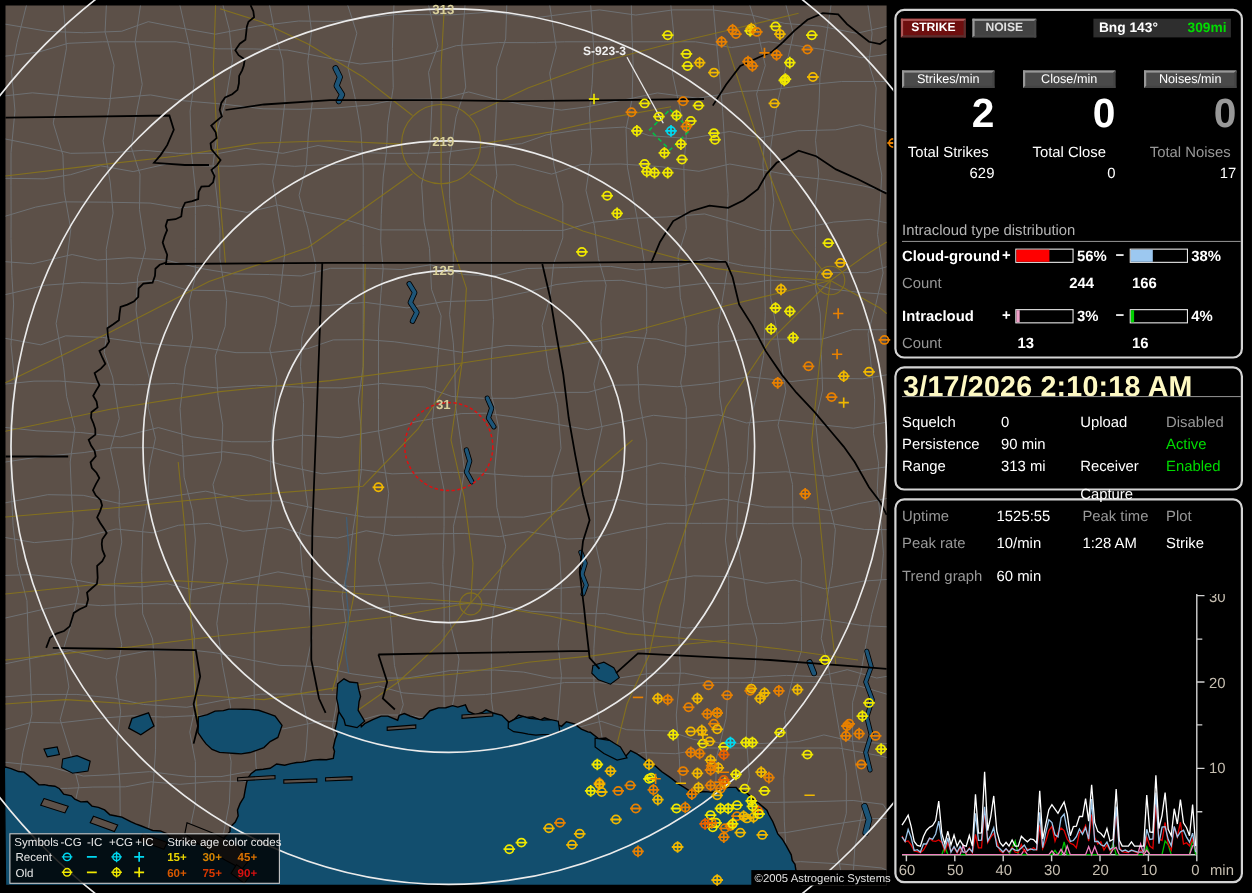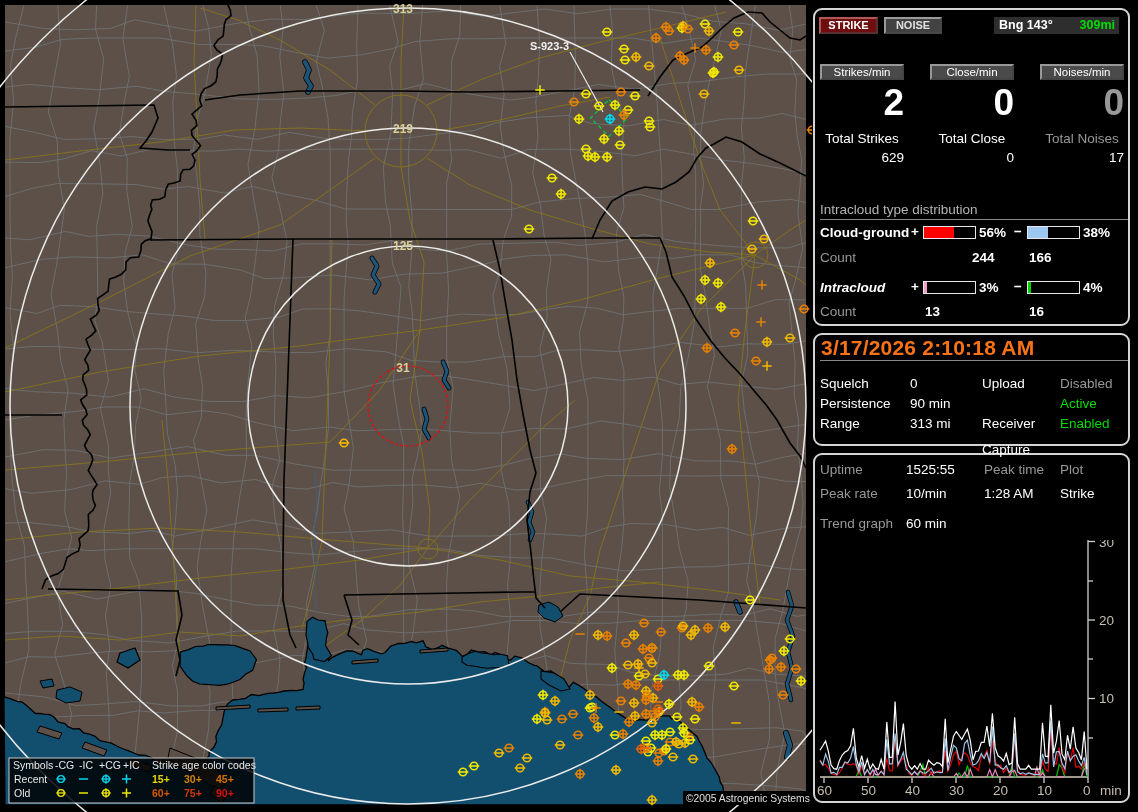--- a/index.html
+++ b/index.html
@@ -443,37 +443,37 @@
 <div class="lbl bold" style="left:1014px;top:224px;">−</div>
 <div class="abs" style="left:1027px;top:226px;width:53px;height:13px;border:1px solid #e8e8e8;background:#000;box-sizing:border-box;">
     <div style="width:20px;height:100%;background:#9cc8f0;"></div>
   </div>
 <div class="lbl bold" style="left:1083px;top:225px;">38%</div>
 
 <div class="lbl gray" style="left:820px;top:250px;">Count</div>
 <div class="lbl bold" style="left:925px;top:250px;margin-left:47px;">244</div>
 <div class="lbl bold" style="left:1029px;top:250px;">166</div>
 
-<div class="lbl bold" style="left:820px;top:280px;font-style:italic;">Intracloud</div>
+<div class="lbl bold" style="left:820px;top:280px;">Intracloud</div>
 <div class="lbl bold" style="left:911px;top:279px;">+</div>
 <div class="abs" style="left:923px;top:281px;width:53px;height:13px;border:1px solid #e8e8e8;background:#000;box-sizing:border-box;">
     <div style="width:3px;height:100%;background:#f0a0c8;"></div>
   </div>
 <div class="lbl bold" style="left:979px;top:280px;">3%</div>
 <div class="lbl bold" style="left:1014px;top:279px;">−</div>
 <div class="abs" style="left:1027px;top:281px;width:53px;height:13px;border:1px solid #e8e8e8;background:#000;box-sizing:border-box;">
     <div style="width:3px;height:100%;background:#00d000;"></div>
   </div>
 <div class="lbl bold" style="left:1083px;top:280px;">4%</div>
 
 <div class="lbl gray" style="left:820px;top:304px;">Count</div>
 <div class="lbl bold" style="left:925px;top:304px;">13</div>
 <div class="lbl bold" style="left:1029px;top:304px;">16</div>
 
-<div class="lbl bold" style="left:821px;top:336px;font-size:21px;color:#f97316;letter-spacing:0.2px;">3/17/2026 2:10:18 AM</div>
+<div class="lbl bold" style="left:821px;top:336px;font-size:26px;color:#fef9c3;letter-spacing:0.2px;">3/17/2026 2:10:18 AM</div>
 <div class="abs" style="left:820px;top:360px;width:308px;height:1px;background:#888;"></div>
 <div class="lbl" style="left:820px;top:376px;">Squelch</div>
 <div class="lbl" style="left:910px;top:376px;">0</div>
 <div class="lbl" style="left:982px;top:376px;">Upload</div>
 <div class="lbl gray" style="left:1060px;top:376px;">Disabled</div>
 <div class="lbl" style="left:820px;top:396px;">Persistence</div>
 <div class="lbl" style="left:910px;top:396px;">90 min</div>
 <div class="lbl" style="left:982px;top:396px;margin-top:46px;">Capture</div>
 <div class="lbl green" style="left:1060px;top:396px;">Active</div>
 <div class="lbl" style="left:820px;top:416px;">Range</div>

